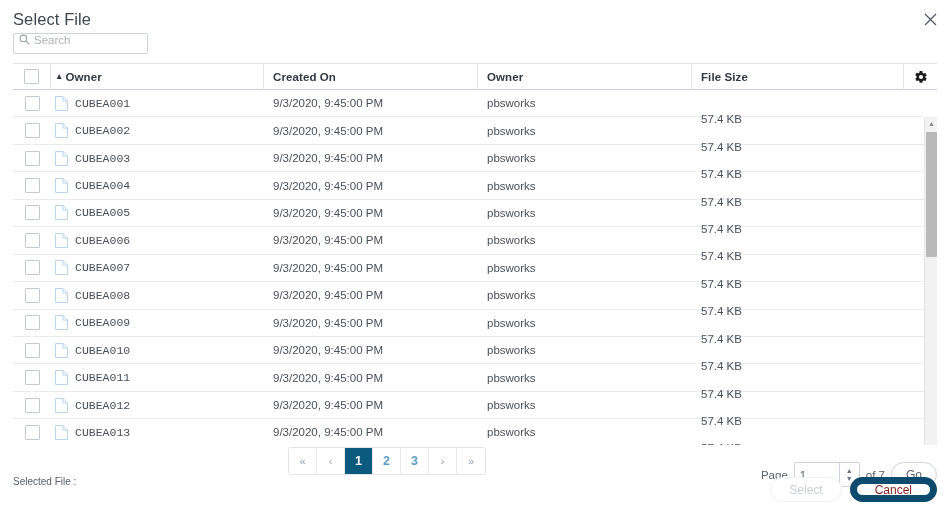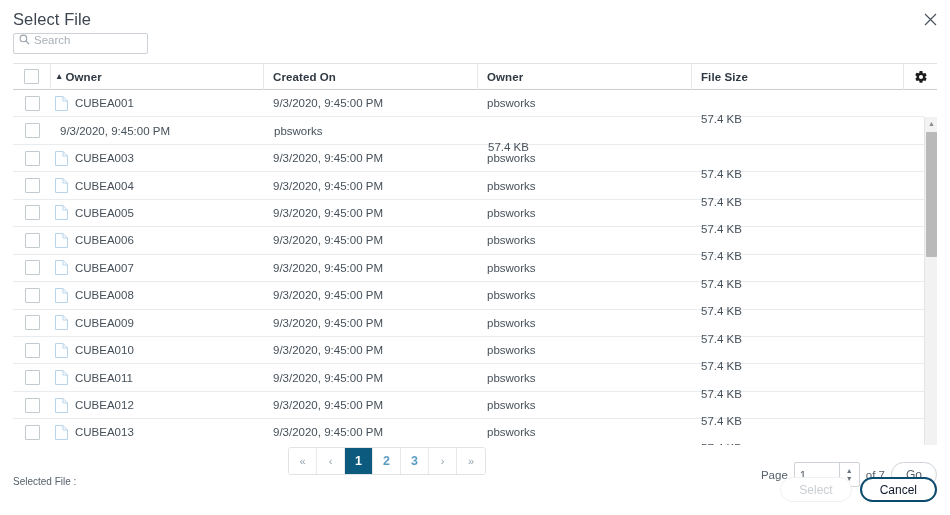--- a/index.html
+++ b/index.html
@@ -112,21 +112,21 @@
   }
   .td {
     height: 27.45px;
     display: flex; align-items: center;
     font-size: 11.5px;
     color: #46505a;
     padding-left: 9px;
     overflow: hidden; white-space: nowrap;
   }
   .td.c-check { width: 38px; padding-left: 0; justify-content: center; }
-  .td.c-name { width: 213px; padding-left: 4px; }
+  .td.c-name { width: 213px; padding-left: 4px; font-family: Liberation Mono, monospace; }
   .td.c-created { width: 214px; }
   .td.c-owner { width: 214px; }
   .td.c-size { width: 212px; margin-top: 32px; }
 
   .cb {
     width: 15px; height: 15px;
     border: 1px solid #c3cace;
     background: #fff;
     border-radius: 1px;
     cursor: pointer;
@@ -236,22 +236,22 @@
     font-family: "Liberation Sans", sans-serif;
     background: #fff;
     cursor: pointer;
   }
   .btn.go {
     border: 1px solid #cfd5da;
     color: #55606b;
     padding: 0 14px;
   }
   .btn.cancel {
-    border: 2px solid #0c4a6e;
-    color: #0f172a;
+    border: 7px solid #0c4a6e;
+    color: #7f1d1d;
     padding: 0 18px;
   }
   .btn.select {
     border: 1px solid #f0f1f2;
     color: #c9ced3;
     padding: 0 18px;
     cursor: default;
   }
 
   .actions {
@@ -333,20 +333,29 @@
               <span>CUBEA001</span>
             </div>
             <div class="td c-created">9/3/2020, 9:45:00 PM</div>
             <div class="td c-owner">pbsworks</div>
             <div class="td c-size">57.4 KB</div>
           </div>
           <div class="tr">
             <div class="td c-check">
               <span class="cb"></span>
             </div>
+            <div class="td c-name">
+              <span class="file-ico">
+                <svg width="13" height="15" viewBox="0 0 13 15" aria-hidden="true">
+                  <path d="M0.5 0.5 H8 L12.5 5 V14.5 H0.5 Z" fill="#fdfeff" stroke="#b9d4ea" stroke-width="1"></path>
+                  <path d="M8 0.5 V5 H12.5" fill="none" stroke="#b9d4ea" stroke-width="1"></path>
+                </svg>
+              </span>
+              <span>CUBEA002</span>
+            </div>
             <div class="td c-created">9/3/2020, 9:45:00 PM</div>
             <div class="td c-owner">pbsworks</div>
             <div class="td c-size">57.4 KB</div>
           </div>
           <div class="tr">
             <div class="td c-check">
               <span class="cb"></span>
             </div>
             <div class="td c-name">
               <span class="file-ico">

